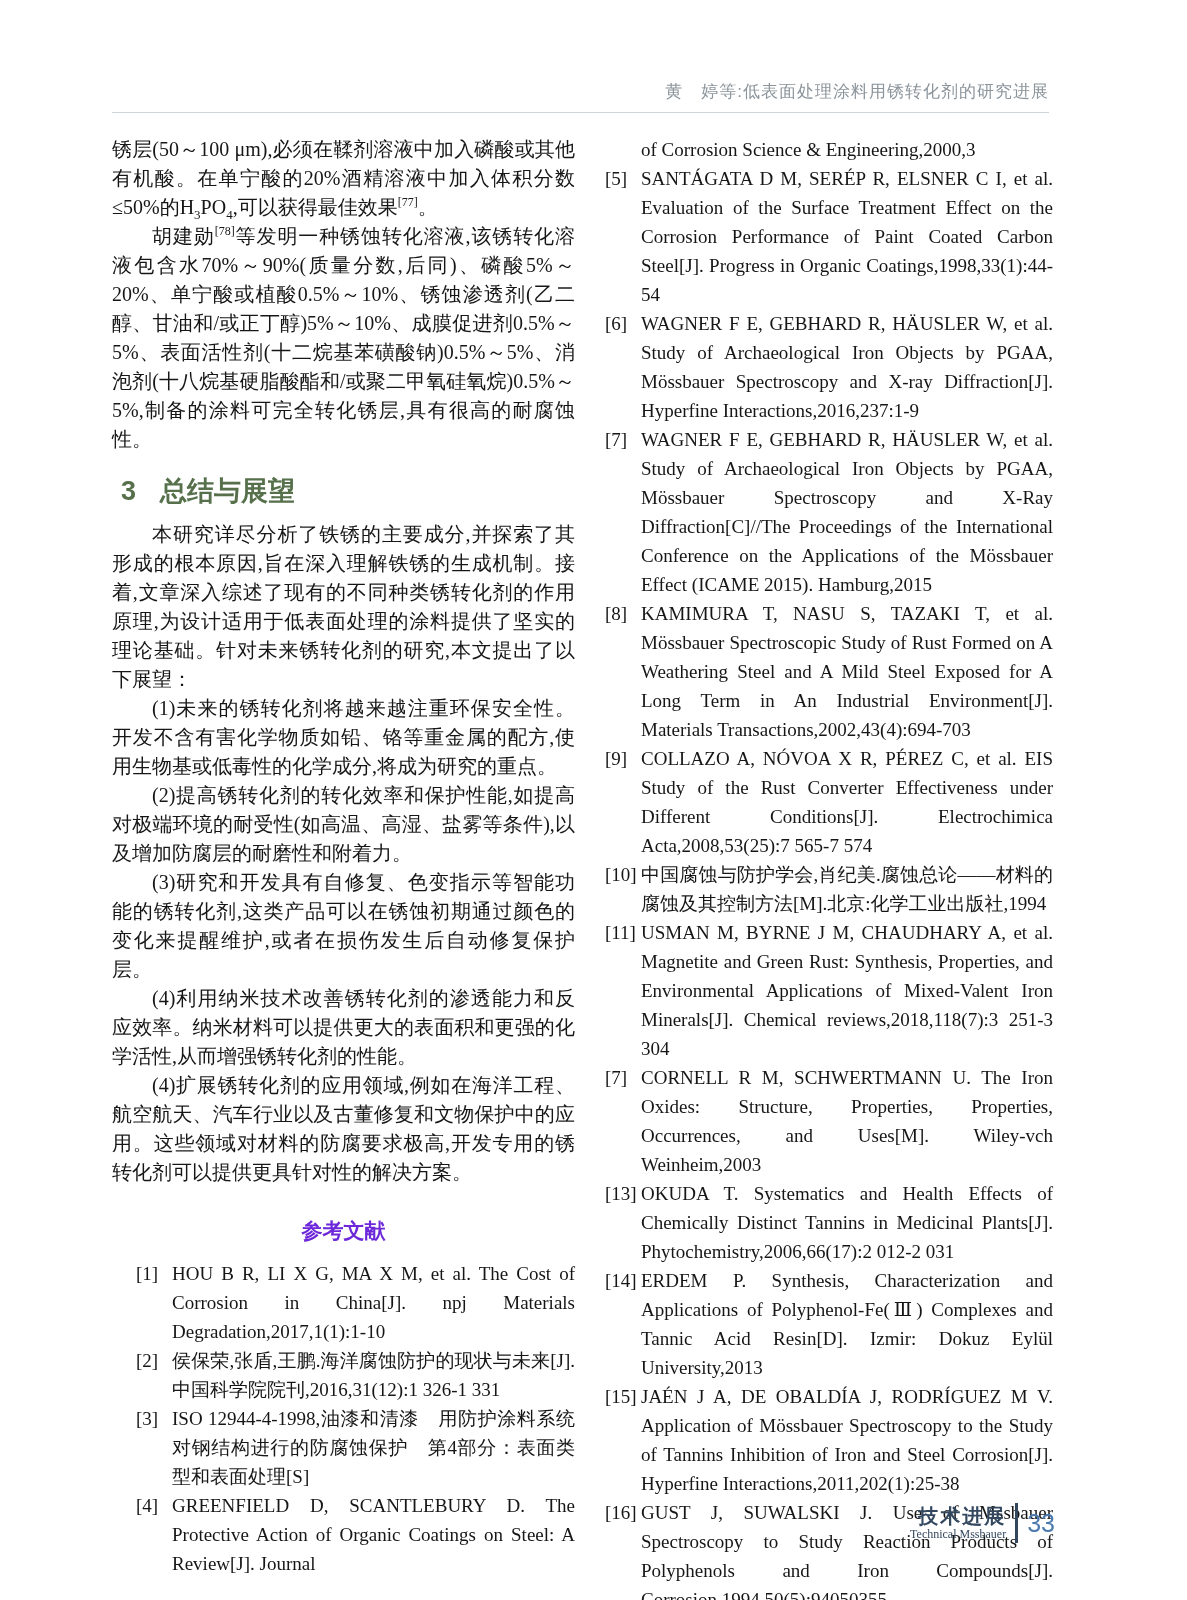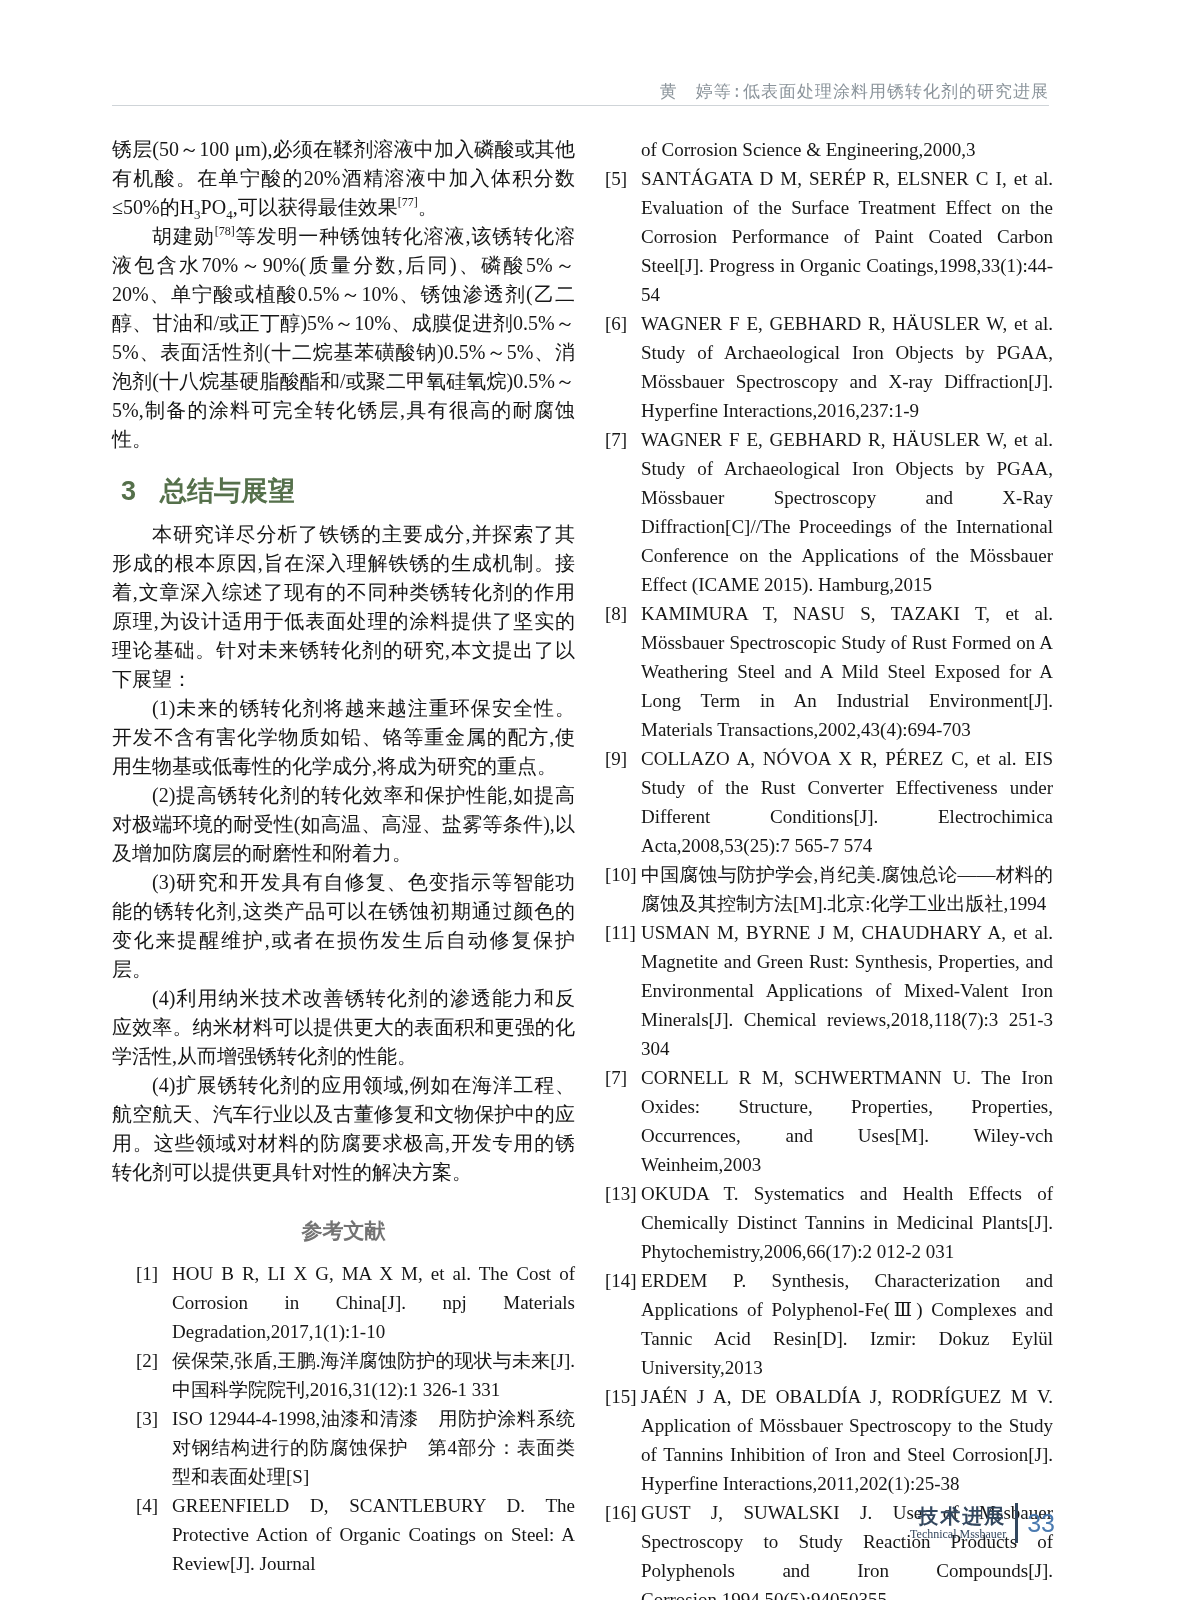--- a/index.html
+++ b/index.html
@@ -17,24 +17,24 @@
     width:1187px;height:1600px;
     background:#ffffff;
     overflow:hidden;
     font-family:"Liberation Serif","DejaVu Serif",serif;
     color:var(--text-black);
   }
   
   .running-header{
     position:absolute;top:80px;left:112px;width:937px;
     text-align:right;
-    font-family:Liberation Mono, monospace;
+    font-family:Liberation Sans, sans-serif;
     font-size:17px;letter-spacing:1px;
     color:var(--header-gray);
-    padding-bottom:2px;
+    padding-bottom:9px;
     border-bottom:1px solid var(--rule-gray);
   }
   
   .content{
     position:absolute;top:135px;left:112px;width:941px;
     display:flex;gap:30px;
   }
   .col-left{width:463px;flex:0 0 463px;}
   .col-right{width:448px;flex:0 0 448px;}
   .para{
@@ -51,21 +51,21 @@
     font-family:"Liberation Sans","DejaVu Sans",sans-serif;
     font-weight:bold;font-size:27px;line-height:32px;
     color:var(--heading-green);
   }
   h2.section-heading .sec-num{margin-right:24px;}
   h3.refs-title{
     margin:31px 0 15px 0;
     text-align:center;
     font-family:"Liberation Sans","DejaVu Sans",sans-serif;
     font-weight:bold;font-size:21px;line-height:26px;
-    color:#737373;
+    color:#6d28d9;
   }
   .refs .ref{
     display:flex;
     font-size:19px;line-height:29px;
   }
   .refs-left{padding-left:24px;}
   .ref-num{flex:0 0 36px;}
   .ref-text{flex:1;text-align:justify;text-justify:inter-ideograph;}
   .carryover{
     padding-left:36px;

